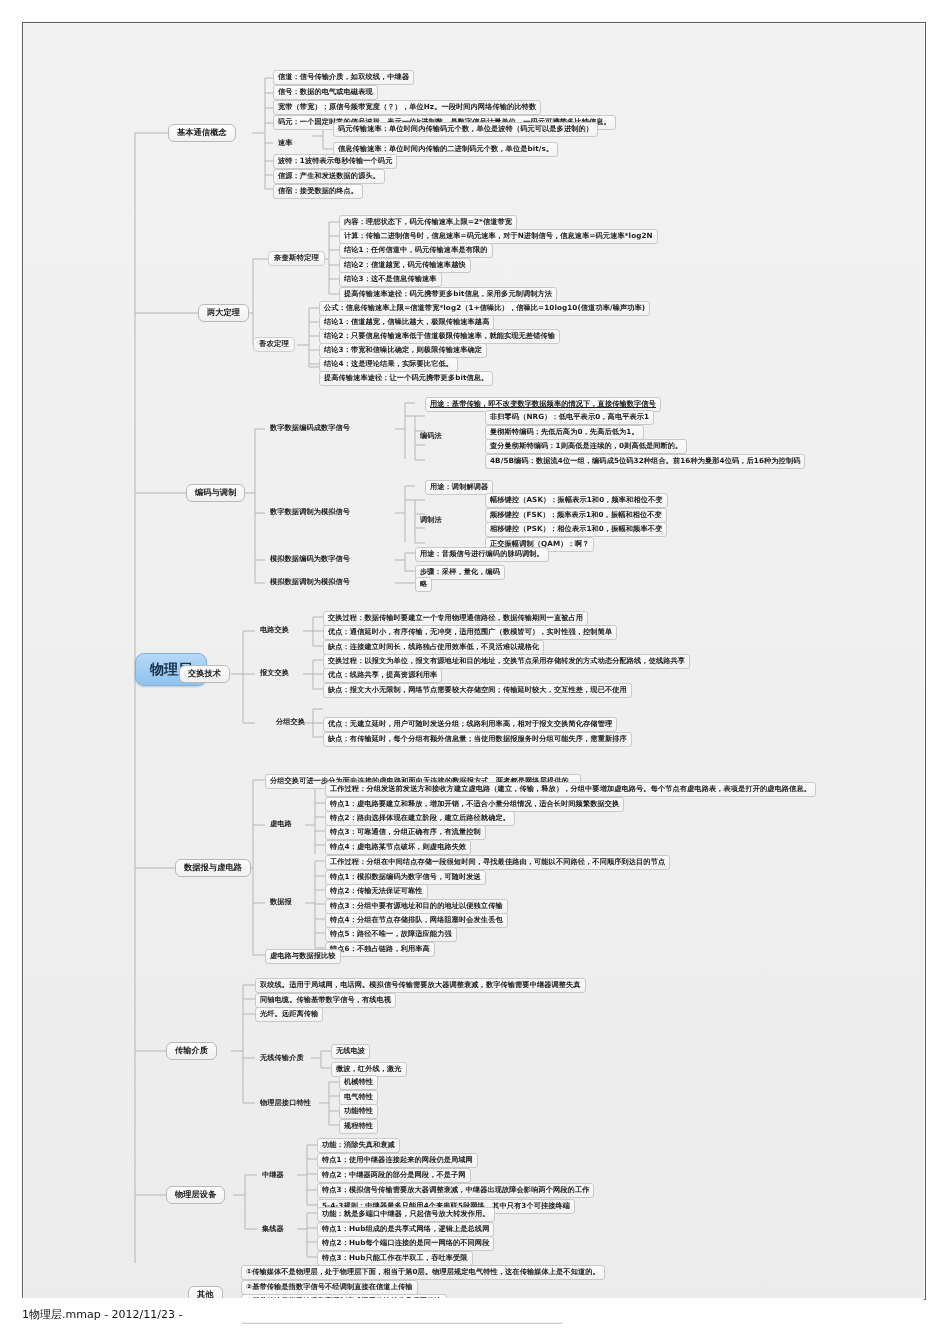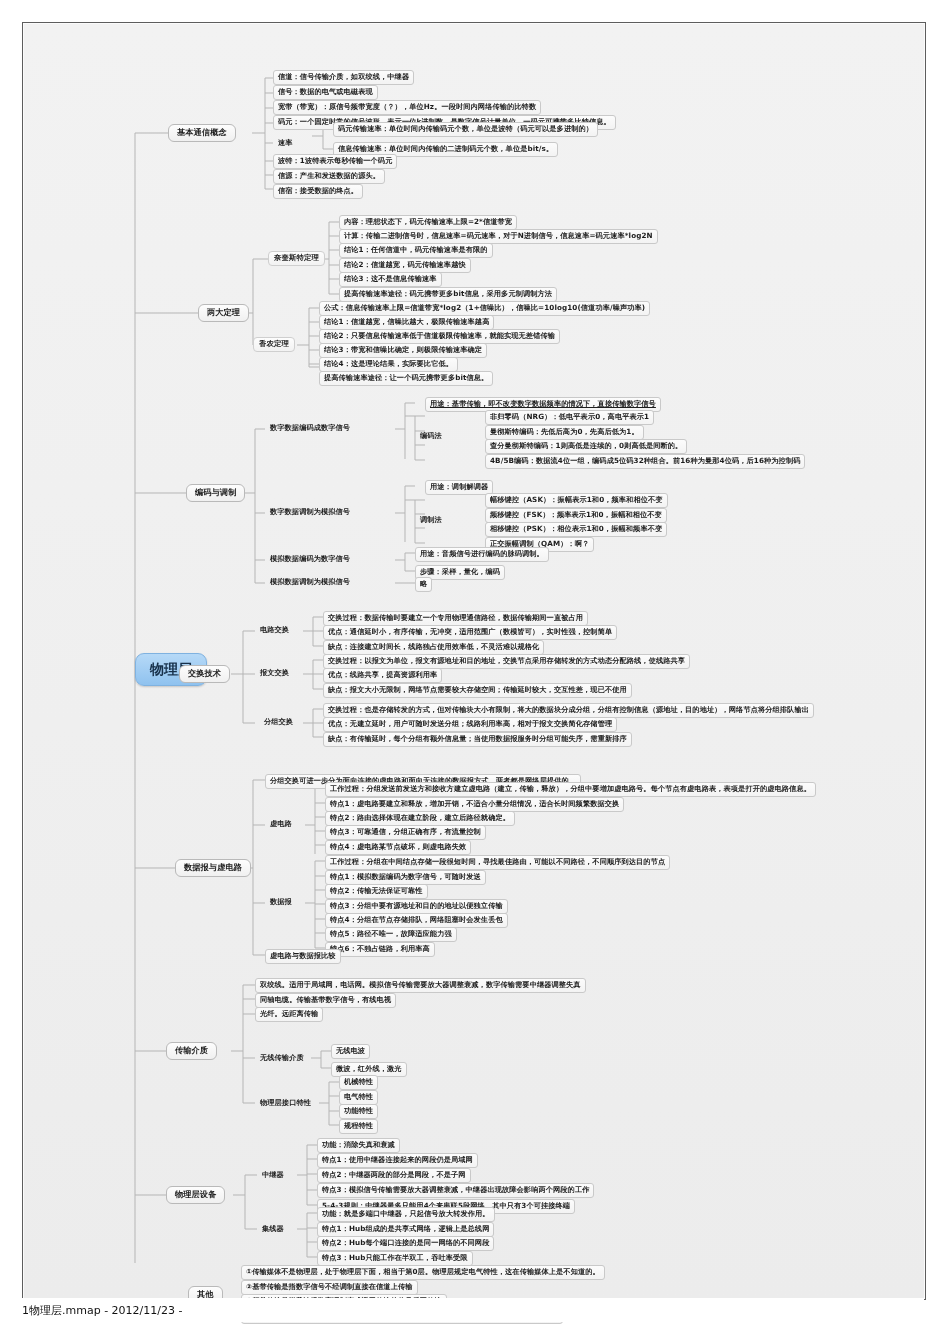--- a/index.html
+++ b/index.html
@@ -21,21 +21,21 @@
   .main{padding:3px 8px 3.5px 8px;border:1px solid #b9b9b9;border-radius:6px;
         background:linear-gradient(180deg,#fdfdfd 0%,#f0f0f0 100%);font-weight:700;font-size:8.2px;}
   .bare{border:1px solid transparent;background:transparent;padding:2px 4px;font-weight:700;}
   .root{padding:7px 14px 8px 14px;border:1px solid #7fb2e0;border-radius:9px;
         background:linear-gradient(180deg,#b6d9f7 0%,#8fc2ef 100%);
         font-weight:700;font-size:14px;color:#17304a;
         box-shadow:0 1px 2px rgba(0,0,0,.18);}
 
   
   #footer{position:absolute;left:22px;top:1298px;width:902px;height:24px;
-          display:flex;align-items:center;background:#ffffff;}
+          display:flex;align-items:flex-end;background:#ffffff;}
   #footer .ftxt{font-size:11px;color:#111;font-family:"DejaVu Sans","Liberation Sans",sans-serif;}
 </style>
 </head>
 <body>
 
 <div id="page">
   <div id="doc">
     <div id="canvas">
 
       <svg class="wires" viewBox="0 0 902 1240">
@@ -169,22 +169,21 @@
 
       <div class="node main" style="left:156px;top:642px;">交换技术</div>
       <div class="node bare" style="left:232px;top:600px;">电路交换</div>
       <div class="node leaf" style="left:300px;top:588px;">交换过程：数据传输时要建立一个专用物理通信路径，数据传输期间一直被占用</div>
       <div class="node leaf" style="left:300px;top:602px;">优点：通信延时小，有序传输，无冲突，适用范围广（数模皆可），实时性强，控制简单</div>
       <div class="node leaf" style="left:300px;top:617px;">缺点：连接建立时间长，线路独占使用效率低，不灵活难以规格化</div>
       <div class="node bare" style="left:232px;top:643px;">报文交换</div>
       <div class="node leaf" style="left:300px;top:631px;">交换过程：以报文为单位，报文有源地址和目的地址，交换节点采用存储转发的方式动态分配路线，使线路共享</div>
       <div class="node leaf" style="left:300px;top:645px;">优点：线路共享，提高资源利用率</div>
       <div class="node leaf" style="left:300px;top:660px;">缺点：报文大小无限制，网络节点需要较大存储空间；传输延时较大，交互性差，现已不使用</div>
-      <div class="node bare" style="left:236px;top:692px;">分组交换</div>
-      <div class="node leaf" style="left:300px;top:680px;">交换过程：也是存储转发的方式，但对传输块大小有限制，将大的数据块分成分组，分组有控制信息（源地址，目的地址），网络节点将分组排队输出</div>
+      <div class="node bare" style="left:248px;top:692px;">分组交换</div>
       <div class="node leaf" style="left:300px;top:694px;">优点：无建立延时，用户可随时发送分组；线路利用率高，相对于报文交换简化存储管理</div>
       <div class="node leaf" style="left:300px;top:709px;">缺点：有传输延时，每个分组有额外信息量；当使用数据报服务时分组可能失序，需重新排序</div>
 
       <div class="node main" style="left:152px;top:836px;">数据报与虚电路</div>
       <div class="node leaf" style="left:242px;top:751px;">分组交换可进一步分为面向连接的虚电路和面向无连接的数据报方式，两者都是网络层提供的。</div>
       <div class="node bare" style="left:242px;top:794px;">虚电路</div>
       <div class="node leaf" style="left:302px;top:759px;">工作过程：分组发送前发送方和接收方建立虚电路（建立，传输，释放），分组中要增加虚电路号。每个节点有虚电路表，表项是打开的虚电路信息。</div>
       <div class="node leaf" style="left:302px;top:774px;">特点1：虚电路要建立和释放，增加开销，不适合小量分组情况，适合长时间频繁数据交换</div>
       <div class="node leaf" style="left:302px;top:788px;">特点2：路由选择体现在建立阶段，建立后路径就确定。</div>
       <div class="node leaf" style="left:302px;top:802px;">特点3：可靠通信，分组正确有序，有流量控制</div>

